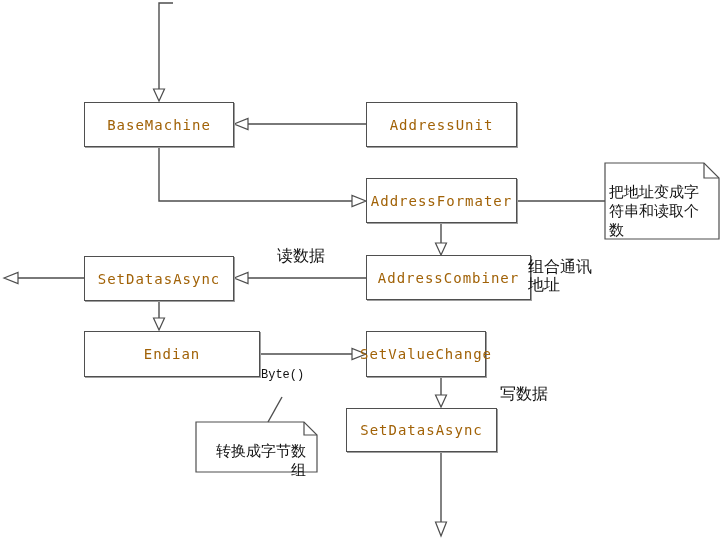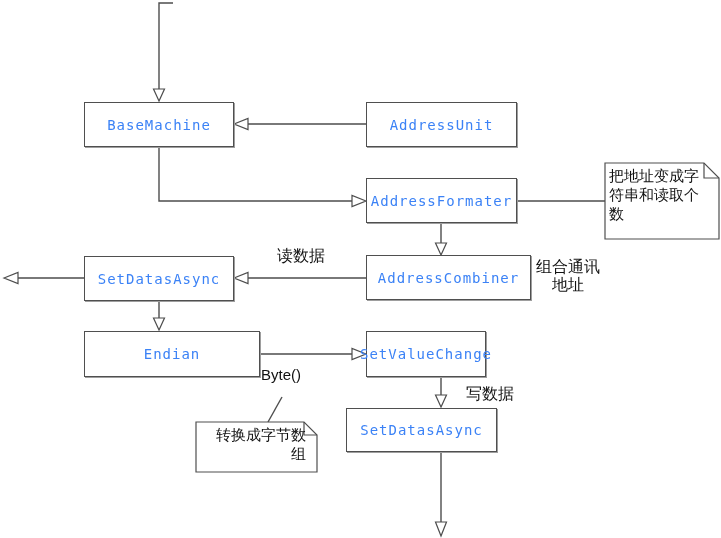--- a/index.html
+++ b/index.html
@@ -8,32 +8,32 @@
     font-family:"DejaVu Sans",sans-serif;color:#1a1a1a;
   }
   .layer{position:absolute;left:0;top:0;width:721px;height:538px;}
   .node{
     position:absolute;background:#ffffff;border:1px solid #4f4f4f;
     box-shadow:1px 1px 0 #9e9e9e;
     display:flex;align-items:center;justify-content:center;box-sizing:border-box;
   }
   .node-label{
     font-family:"DejaVu Sans Mono","Liberation Mono",monospace;
-    font-size:14px;letter-spacing:1px;white-space:nowrap;color:#3b82f6;
+    font-size:14px;letter-spacing:1px;white-space:nowrap;color:#a16207;
   }
   .edge-label{
     position:absolute;font-size:16px;line-height:18px;color:#111;white-space:nowrap;
   }
   .edge-label.mono{
-    font-family:Liberation Sans, sans-serif;font-size:15px;
+    font-family:Liberation Mono, monospace;font-size:12px;
   }
-  .two-line{text-align:center;white-space:normal;}
+  .two-line{text-align:left;white-space:normal;}
   .two-line span{display:block;}
   .note-text{
-    position:absolute;font-size:15px;line-height:19px;color:#111;
+    position:absolute;font-size:15px;line-height:19px;color:#111;margin-top:16px;
   }
   svg{display:block;}
   .conn{stroke:#4d4d4d;stroke-width:1.4;fill:none;}
   .arrowhead{fill:#ffffff;stroke:#4d4d4d;stroke-width:1.2;}
   .note-shape{fill:#ffffff;stroke:#4f4f4f;stroke-width:1.2;}
   .note-fold{fill:none;stroke:#4f4f4f;stroke-width:1.2;}
 </style>
 </head>
 <body>
 
@@ -120,15 +120,15 @@
 
   <div class="edge-label" style="left:277px;top:247px">读数据</div>
 
   <div class="edge-label two-line" style="left:528px;top:258px;width:80px">
     <span>组合通讯</span>
     <span>地址</span>
   </div>
 
   <div class="edge-label mono" style="left:261px;top:366px">Byte()</div>
 
-  <div class="edge-label" style="left:466px;top:385px">写数据</div>
+  <div class="edge-label" style="left:500px;top:385px">写数据</div>
 
 </div>
 
 </body></html>

